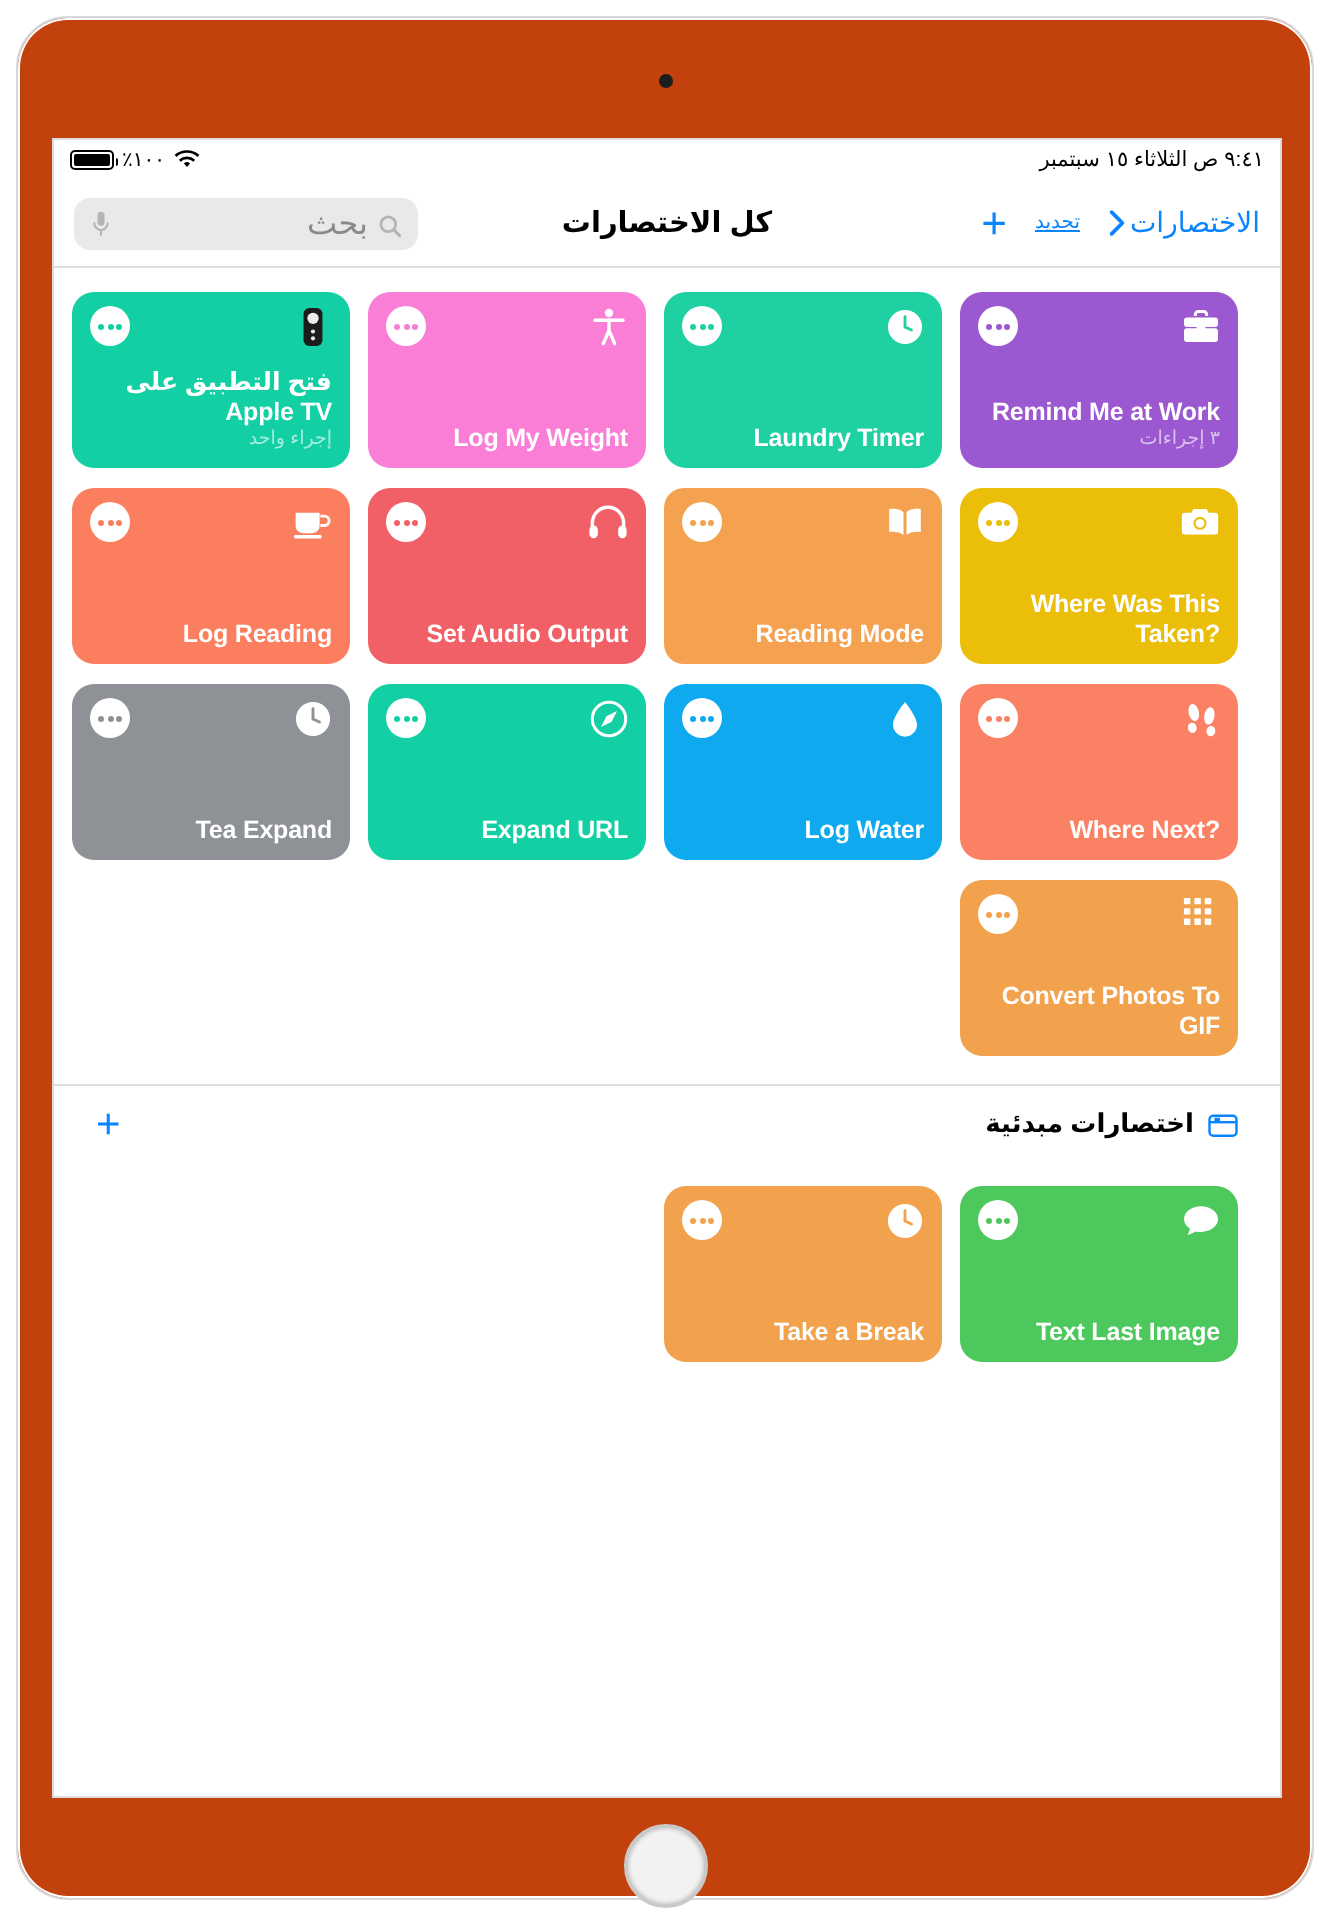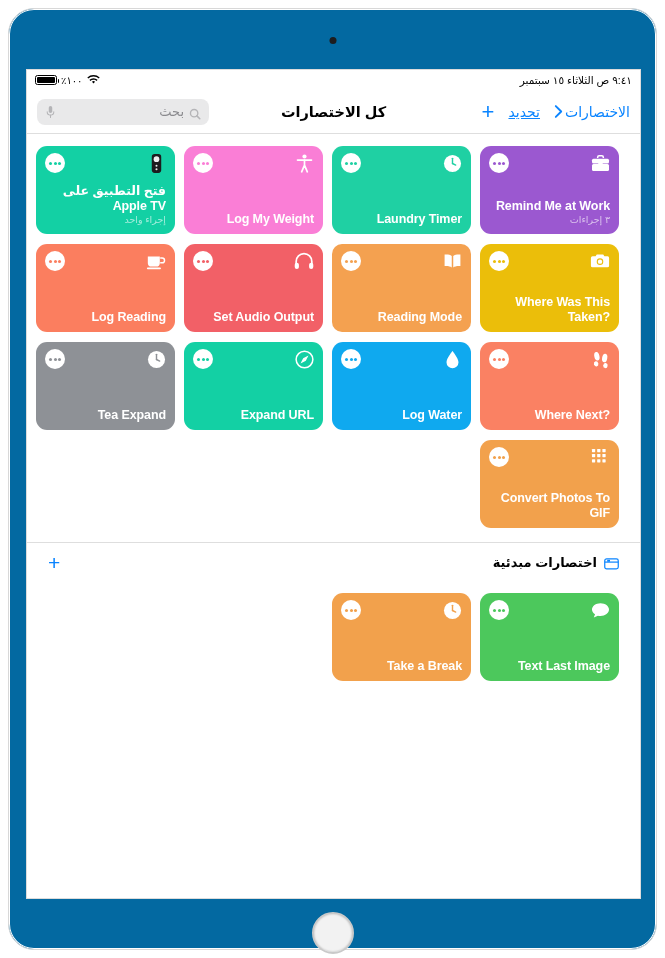--- a/index.html
+++ b/index.html
@@ -8,21 +8,21 @@
     background: #ffffff;
     font-family: "Liberation Sans", "DejaVu Sans", sans-serif;
     overflow: hidden;
   }
 
   
   .device {
     position: absolute;
     left: 8px; top: 8px;
     width: 649px; height: 942px;
-    background: #0369a1;
+    background: #c2410c;
     border-radius: 26px;
     border: 1px solid #d8d8d8;
     box-shadow: inset 0 0 0 1px #ffffff;
   }
   .camera {
     position: absolute; left: 50%; top: 28px;
     transform: translateX(-50%);
     width: 7px; height: 7px; border-radius: 50%;
     background: #1d1d1f;
   }
@@ -92,39 +92,39 @@
     width: 172px; height: 26px;
     background: #e9e9ea;
     border-radius: 8px;
     display: flex; align-items: center;
     direction: rtl;
     padding: 0 8px;
     gap: 5px;
   }
   .search-box .sp { flex: 1; }
   .search-placeholder {
-    font-size: 13px; color: #8a8a8e;
+    font-size: 16px; color: #8a8a8e;
   }
   .mic-icon { width: 11px; height: 14px; opacity: .55; }
   .search-icon { width: 12px; height: 12px; opacity: .55; }
 
   .nav-title {
     position: absolute; left: 0; right: 0;
     text-align: center;
     font-size: 14.5px; font-weight: bold; color: #000;
     pointer-events: none;
     direction: rtl;
   }
   .nav-back {
     display: flex; align-items: center; gap: 2px;
     color: #0a84ff; font-size: 14px;
     direction: rtl;
   }
   .nav-back .chev { width: 9px; height: 15px; }
-  .nav-select { color: #0a84ff; font-size: 14px; text-decoration: underline; }
+  .nav-select { color: #0a84ff; font-size: 10px; text-decoration: underline; }
   .plus-btn {
     color: #0a84ff; font-size: 22px; line-height: 1; font-weight: 300;
   }
 
   
   .content { position: relative; direction: rtl; }
 
   .grid {
     display: grid;
     grid-template-columns: repeat(4, 139px);

